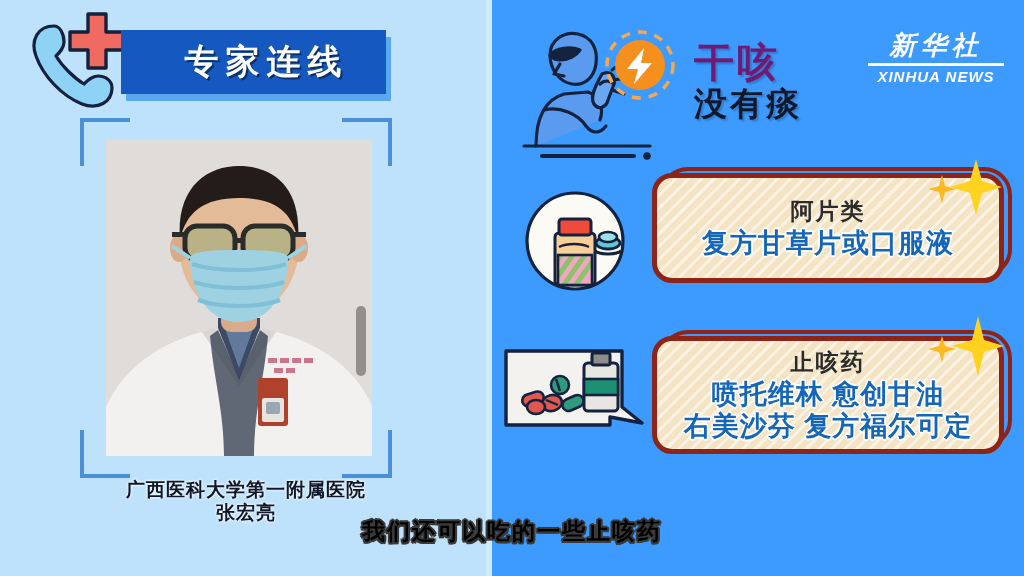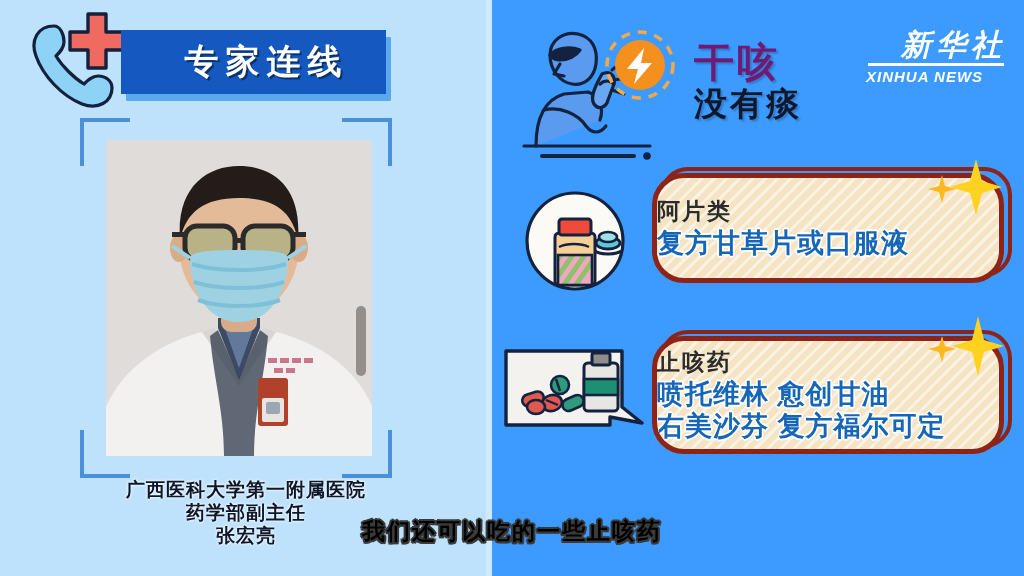--- a/index.html
+++ b/index.html
@@ -64,41 +64,41 @@
     color:#701a75;font-size:40px;font-weight:bold;letter-spacing:3px;
     line-height:44px;text-shadow:2px 2px 2px rgba(0,0,0,.22);
   }
   .head-title .l2{
     color:#0f172a;font-size:33px;font-weight:bold;letter-spacing:3px;
     line-height:40px;text-shadow:2px 2px 2px rgba(0,0,0,.22);
   }
   
   .logo{position:absolute;left:866px;top:28px;width:140px;height:64px;color:#fff;}
   .logo .cn{
-    font-size:30px;font-weight:bold;font-style:italic;letter-spacing:5px;
-    line-height:34px;text-align:right;
+    font-size:26px;font-weight:bold;font-style:italic;letter-spacing:5px;
+    line-height:34px;text-align:center;
   }
   .logo .rule{height:3px;background:#fff;margin:1px 2px 2px 2px;}
   .logo .en{
     font-size:15px;font-weight:bold;font-style:italic;letter-spacing:1px;
-    line-height:17px;
+    text-align:center;line-height:17px;
   }
   
   .card{position:absolute;}
   .card-outline{
     position:absolute;left:8px;top:0;width:100%;height:100%;
     border:4px solid #8e2318;border-radius:28px;box-sizing:border-box;
   }
   .card-body{
     position:absolute;left:0;top:6px;width:100%;height:100%;
-    border:5px solid #8e2318;border-radius:32px;box-sizing:border-box;
+    border:5px solid #8e2318;border-radius:20px;box-sizing:border-box;
     background:
       repeating-linear-gradient(-45deg, rgba(255,255,255,.55) 0 3px, rgba(255,255,255,0) 3px 9px),
       #f4e4c3;
-    display:flex;flex-direction:column;justify-content:center;
+    display:flex;flex-direction:column;align-items:center;justify-content:center;
     overflow:hidden;
   }
   .card-title{
     color:#2b2b2b;font-size:23px;font-weight:bold;letter-spacing:2px;
     line-height:29px;margin-bottom:1px;
   }
   .card-line{
     color:#1566b8;font-size:27px;font-weight:bold;letter-spacing:1px;
     line-height:32px;white-space:nowrap;
     text-shadow:
@@ -195,21 +195,20 @@
           <rect x="168" y="228" width="9" height="5"></rect>
             <rect x="180" y="228" width="9" height="5"></rect>
         </g>
         <rect x="250" y="166" width="10" height="70" rx="5" fill="#47423e" opacity="0.5"></rect>
       </svg>
     </div>
   </div>
 
   <div class="caption">
     <div>广西医科大学第一附属医院</div>
-    <div>药学部副主任</div>
     <div>张宏亮</div>
   </div>
 
   <svg class="person-icon" viewBox="0 0 162 140">
     <g fill="none" stroke="#13233f" stroke-width="3.2" stroke-linecap="round" stroke-linejoin="round">
       <path d="M34 33 C34 18 48 9 62 12 C76 15 82 27 80 42 C78 56 68 64 56 62 C44 60 34 48 34 33 Z" fill="#5a9bf0"></path>
       <path d="M34 33 C40 26 54 24 64 28 C60 34 52 38 44 38 C40 38 36 36 34 33 Z" fill="#13233f"></path>
       <path d="M44 42 L38 52 L48 54"></path>
       <path d="M20 124 C20 96 28 78 48 72 L72 70 C84 74 88 86 84 98" fill="#5a9bf0"></path>
       <path d="M28 88 C44 84 62 92 70 104 C76 112 84 112 90 104"></path>

